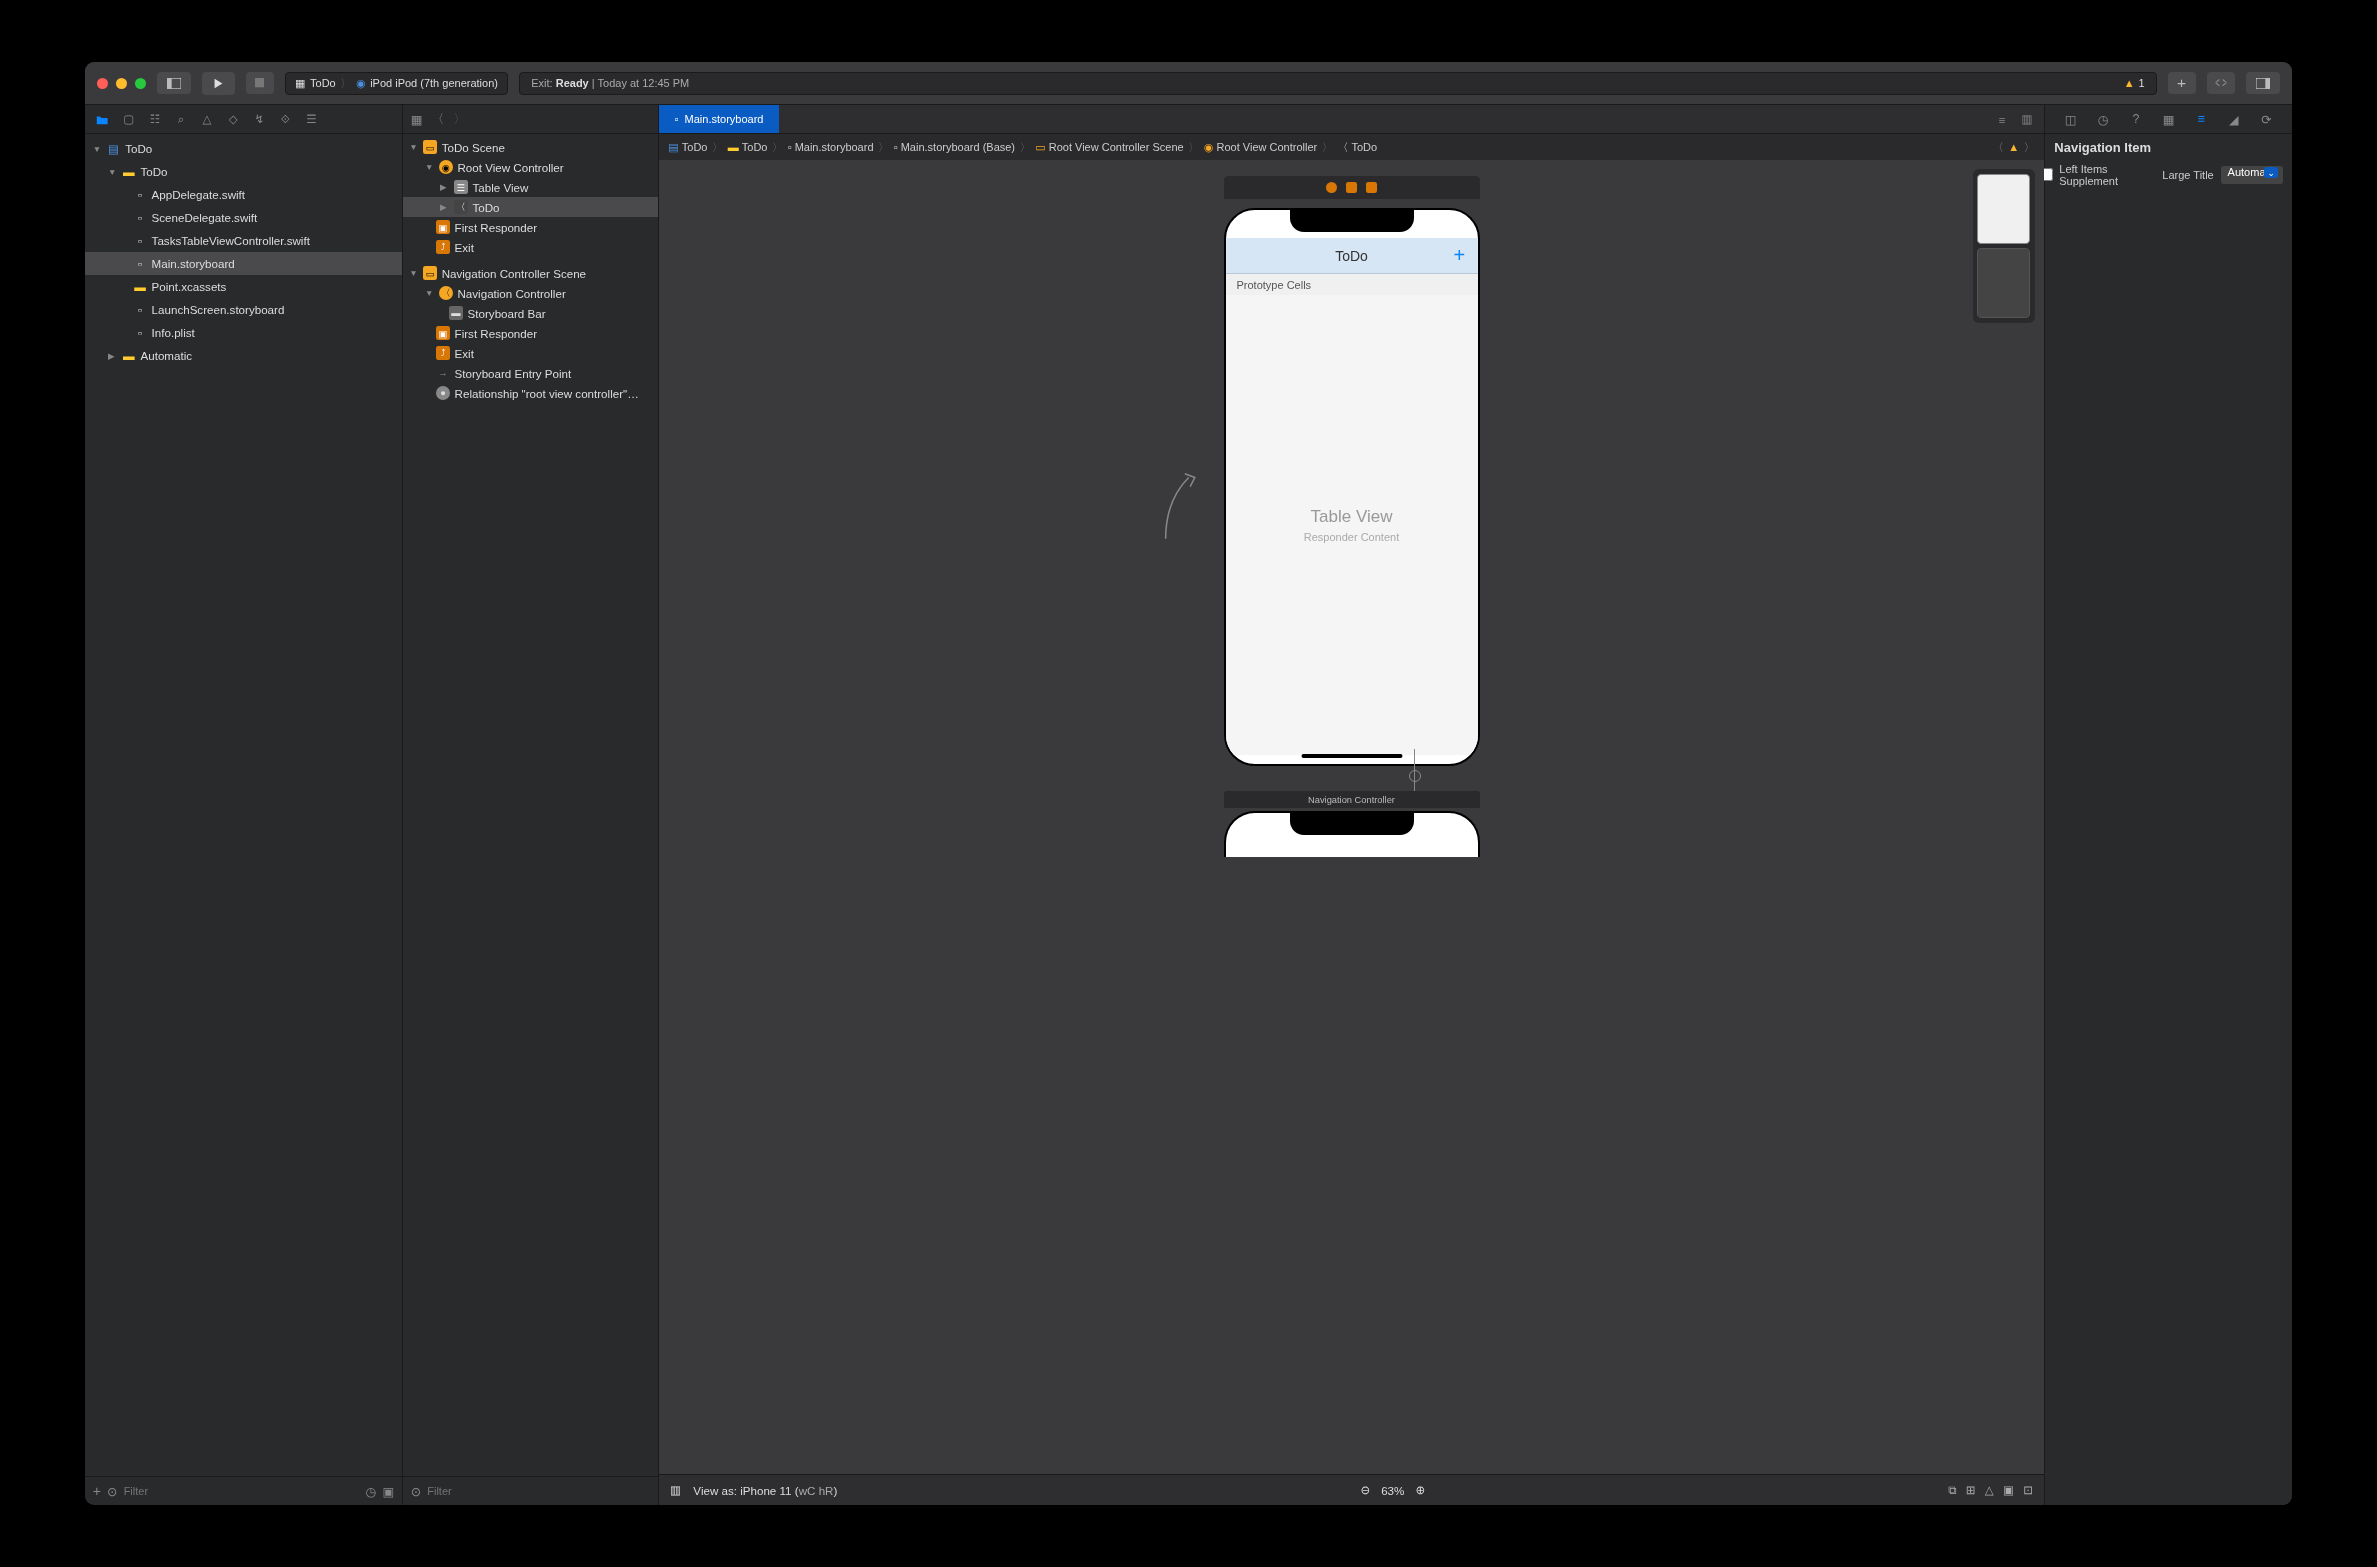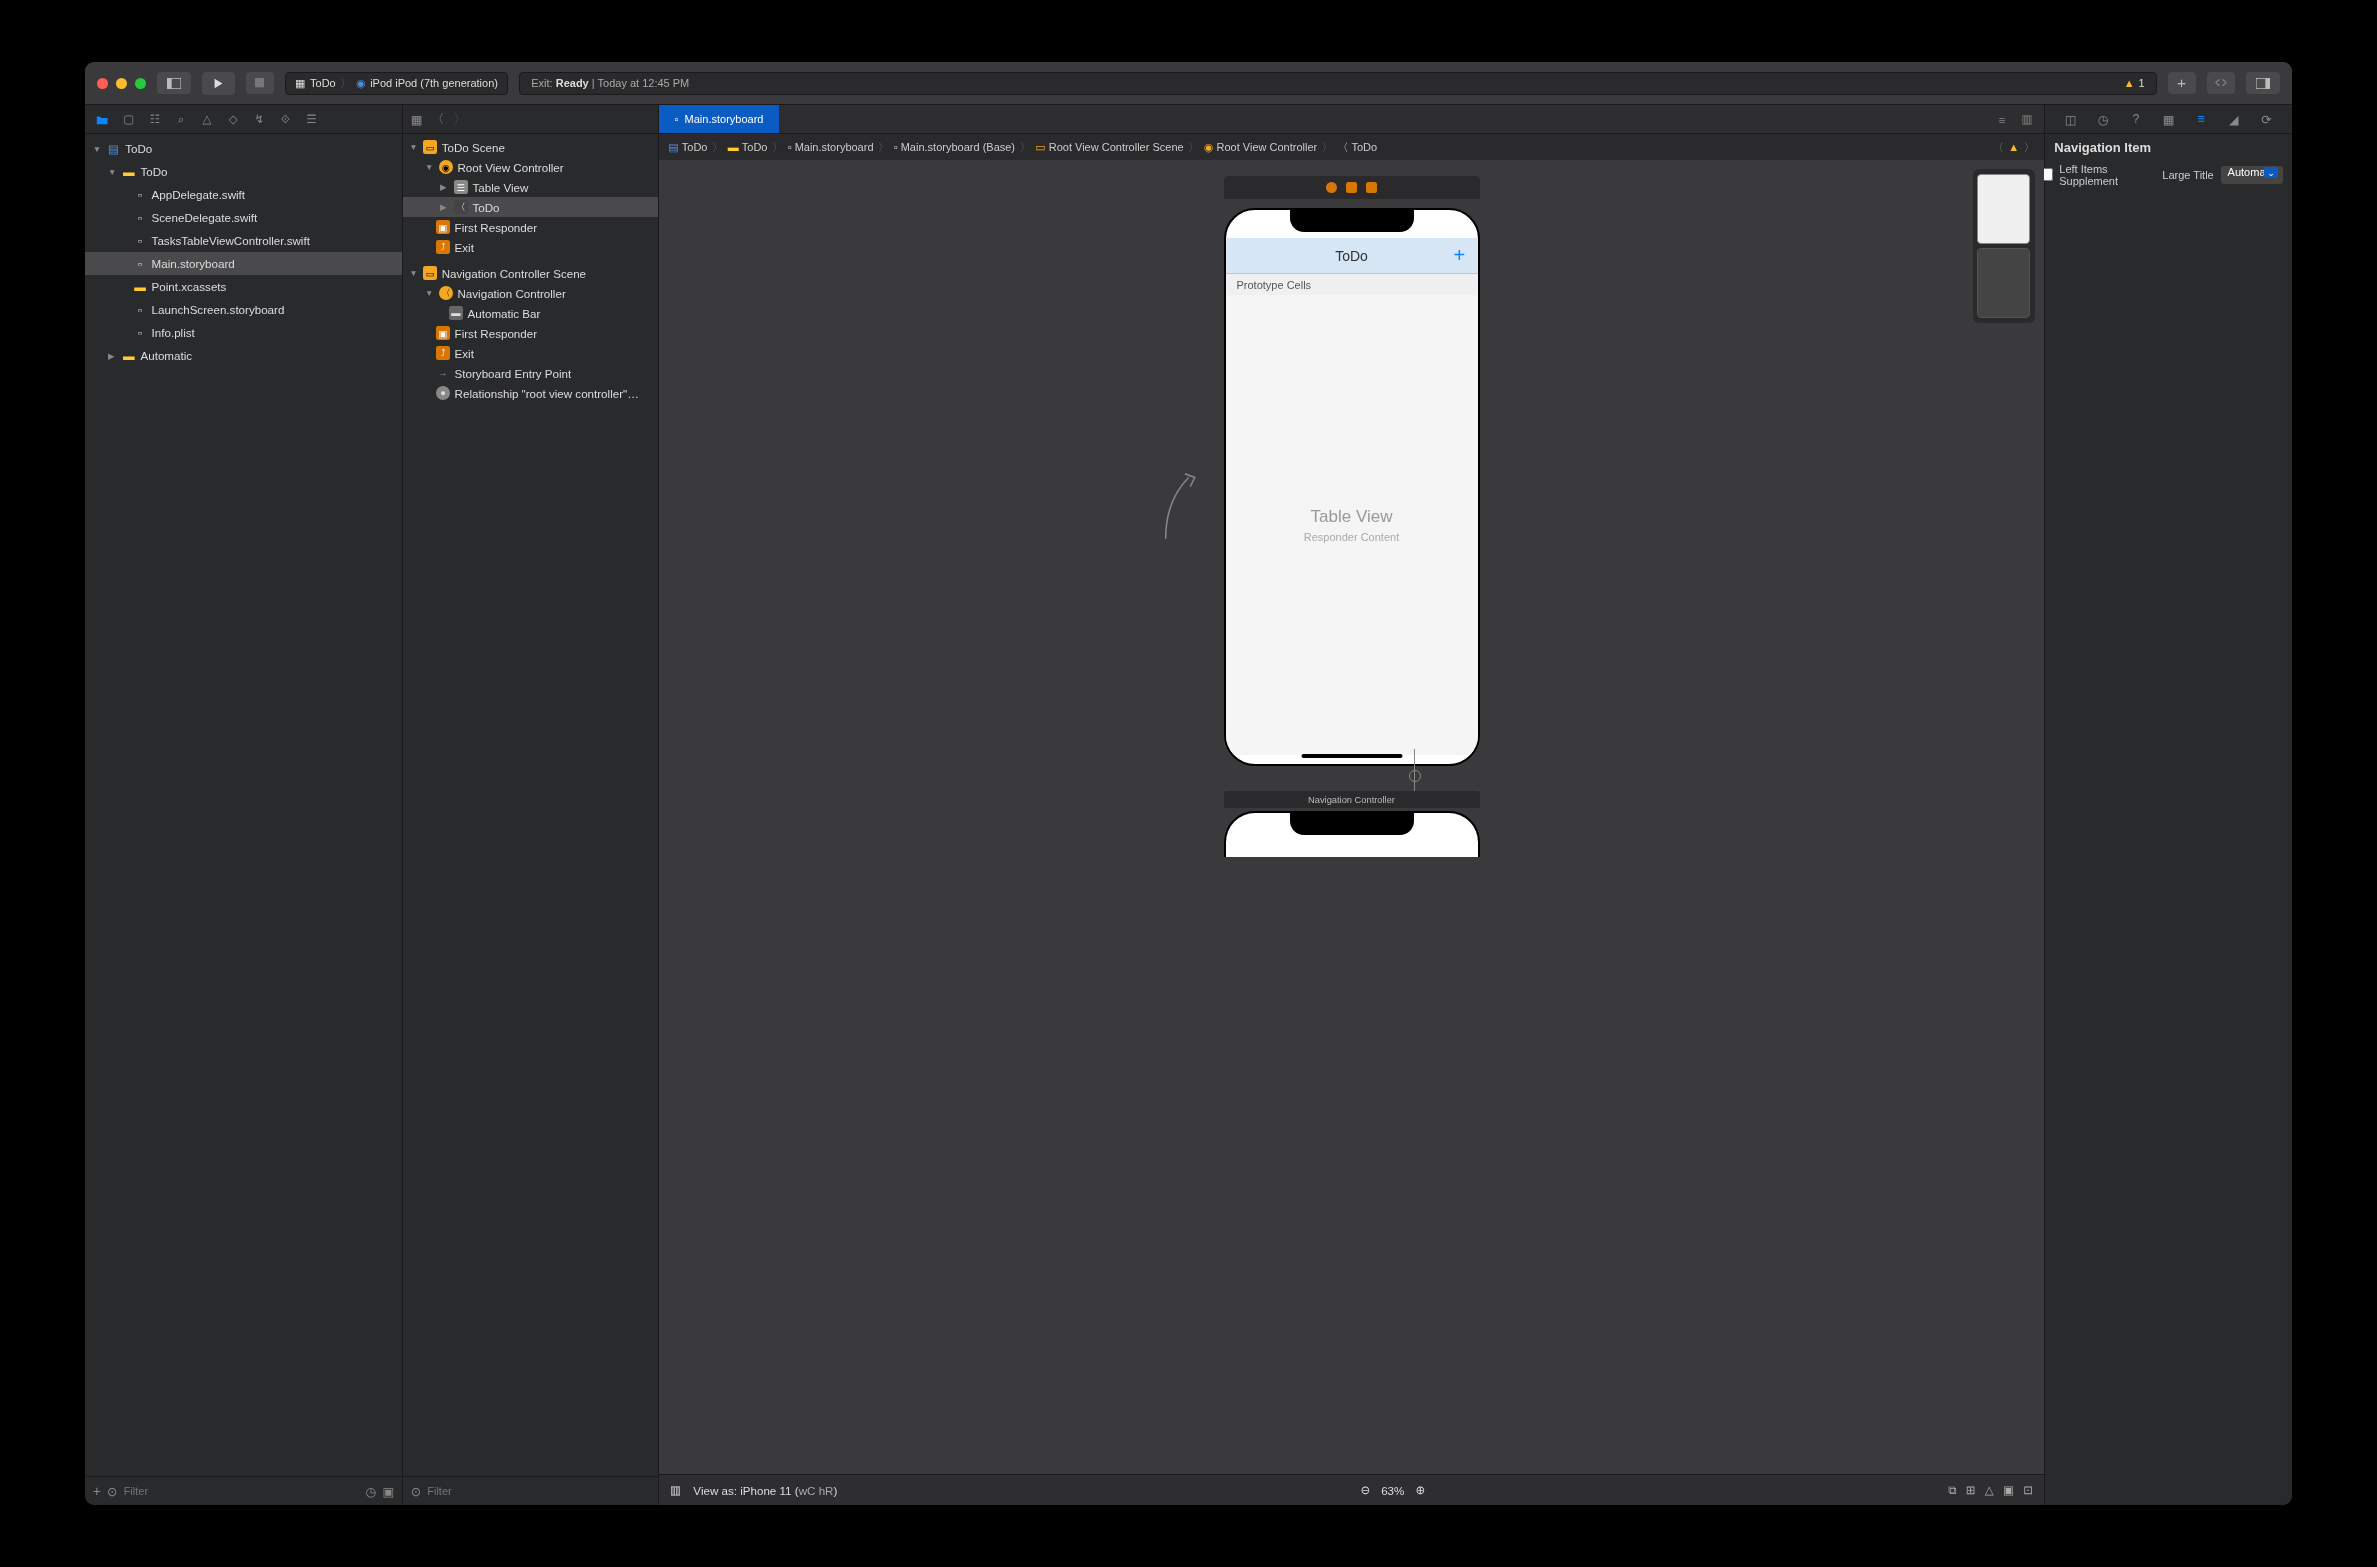--- a/index.html
+++ b/index.html
@@ -294,21 +294,21 @@
           <span class="o-icon scene">▭</span>
           <span>Navigation Controller Scene</span>
         </div>
         <div class="o-row" style="padding-left:22px;">
           <span class="disclosure">▼</span>
           <span class="o-icon nav">〈</span>
           <span>Navigation Controller</span>
         </div>
         <div class="o-row" style="padding-left:46px;">
           <span class="o-icon navbar">▬</span>
-          <span>Automatic Bar</span>
+          <span>Storyboard Bar</span>
         </div>
         <div class="o-row" style="padding-left:33px;">
           <span class="o-icon resp">▣</span>
           <span>First Responder</span>
         </div>
         <div class="o-row" style="padding-left:33px;">
           <span class="o-icon exit">⤴</span>
           <span>Exit</span>
         </div>
         <div class="o-row" style="padding-left:33px;">

